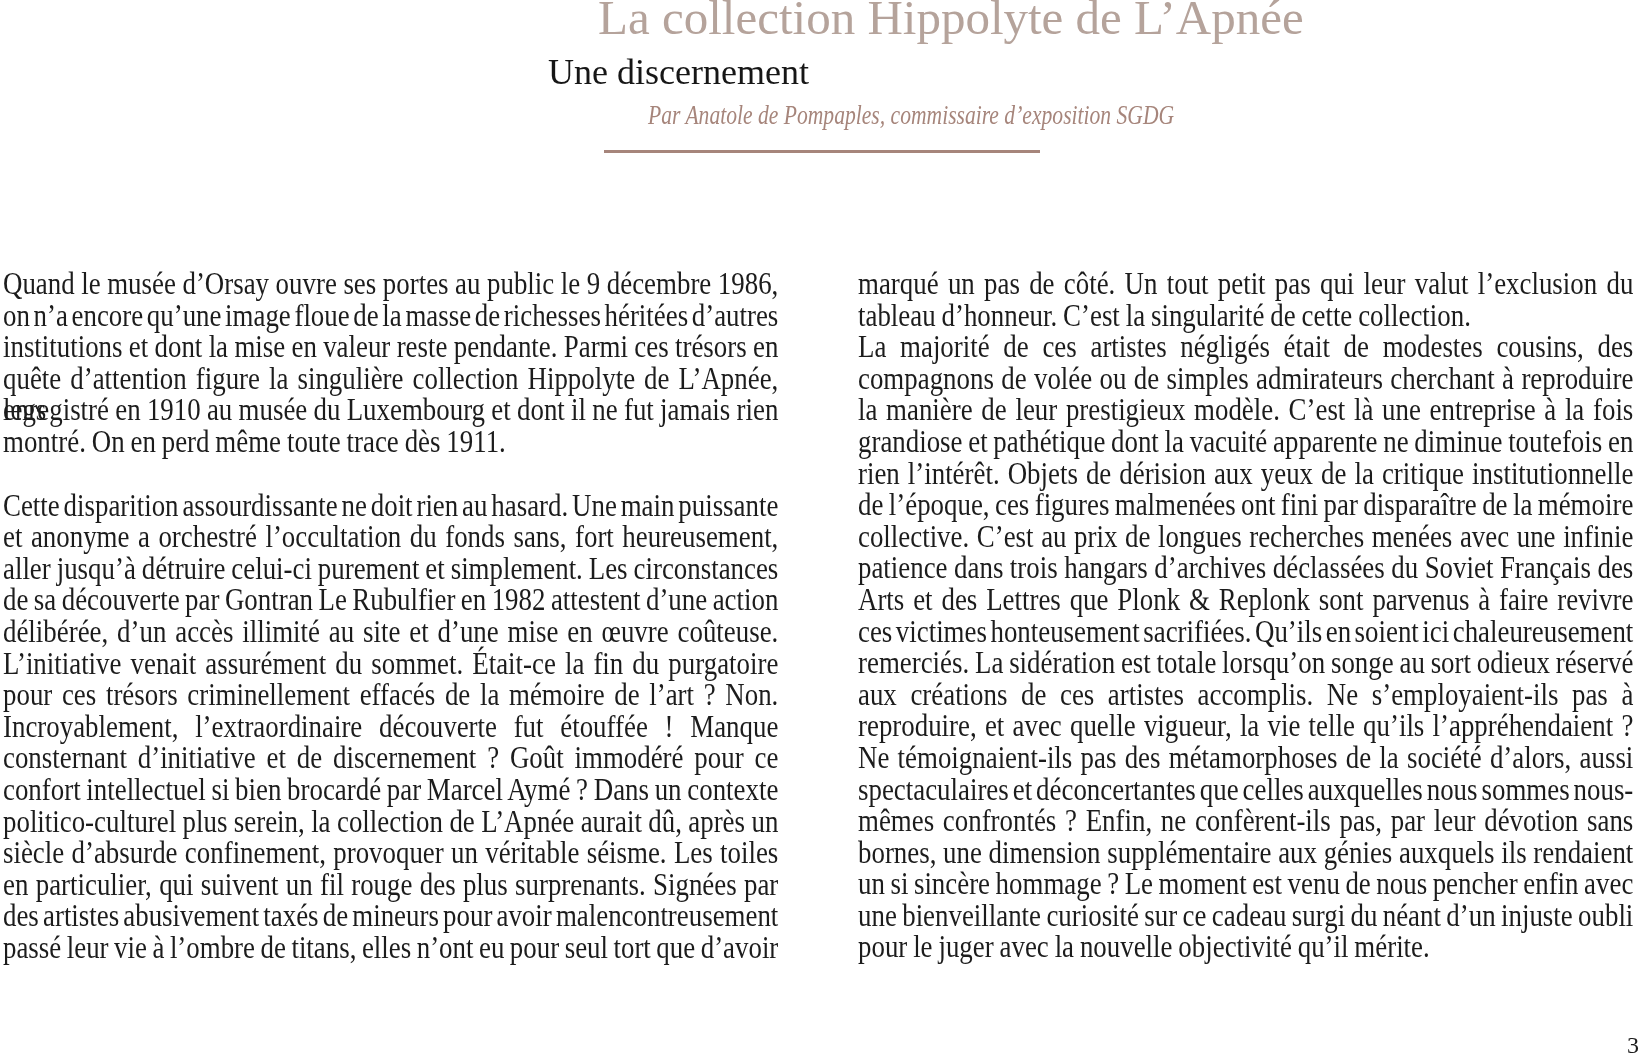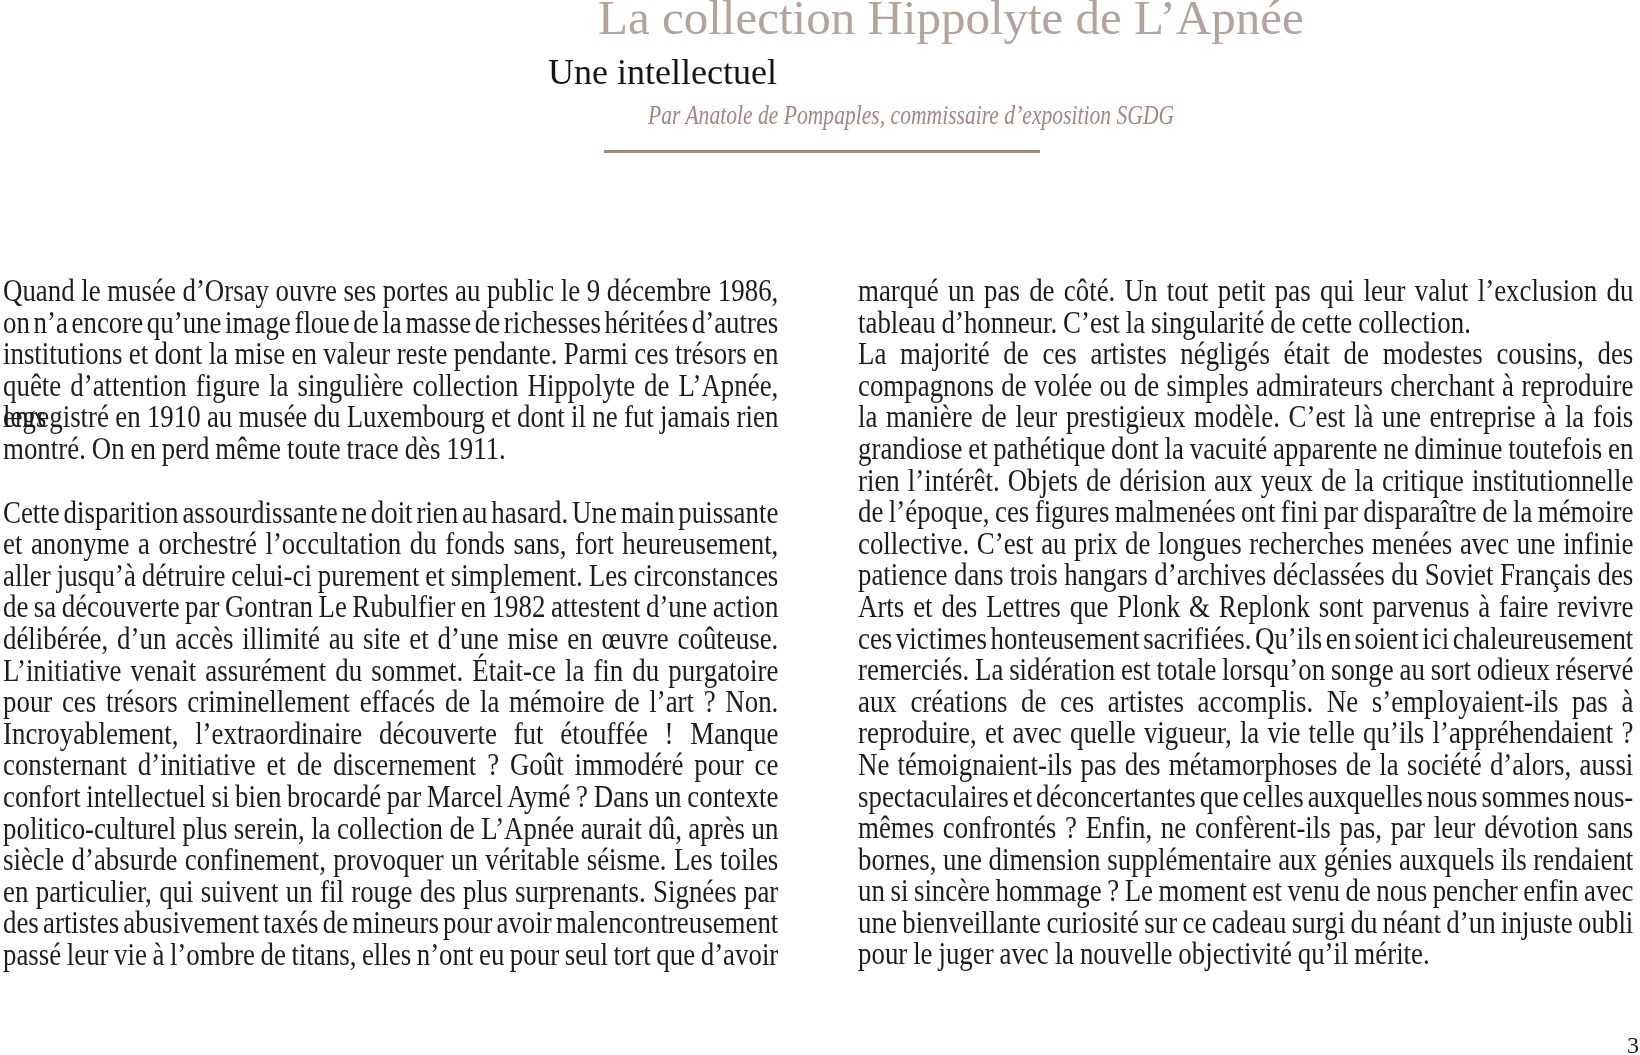--- a/index.html
+++ b/index.html
@@ -52,21 +52,20 @@
     position: absolute;
     left: 604px;
     top: 150px;
     width: 436px;
     height: 3px;
     background: #a6857b;
   }
   .column {
     position: absolute;
     top: 268px;
-    margin-top: 7px;
   }
   .column-left  { left: 3px; }
   .column-right { left: 858px; }
   .column-inner {
     width: 923px;
     transform: scaleX(0.84);
     transform-origin: 0 0;
     color: #1c1c1c;
     font-size: 32px;
     line-height: 31.6px;
@@ -94,21 +93,21 @@
     color: #1c1c1c;
   }
 </style>
 </head>
 <body>
 
 <div class="page">
 
   <div class="doc-title">La collection Hippolyte de L’Apnée</div>
 
-  <div class="doc-subtitle">Une intellectuel</div>
+  <div class="doc-subtitle">Une discernement</div>
 
   <div class="doc-byline">Par Anatole de Pompaples, commissaire d’exposition SGDG</div>
 
   <div class="rule"></div>
 
   <div class="column column-left">
     <div class="column-inner" id="col-left">
         <div class="para">
           <div class="line">Quand le musée d’Orsay ouvre ses portes au public le 9 décembre 1986,</div>
           <div class="line">on n’a encore qu’une image floue de la masse de richesses héritées d’autres</div>

